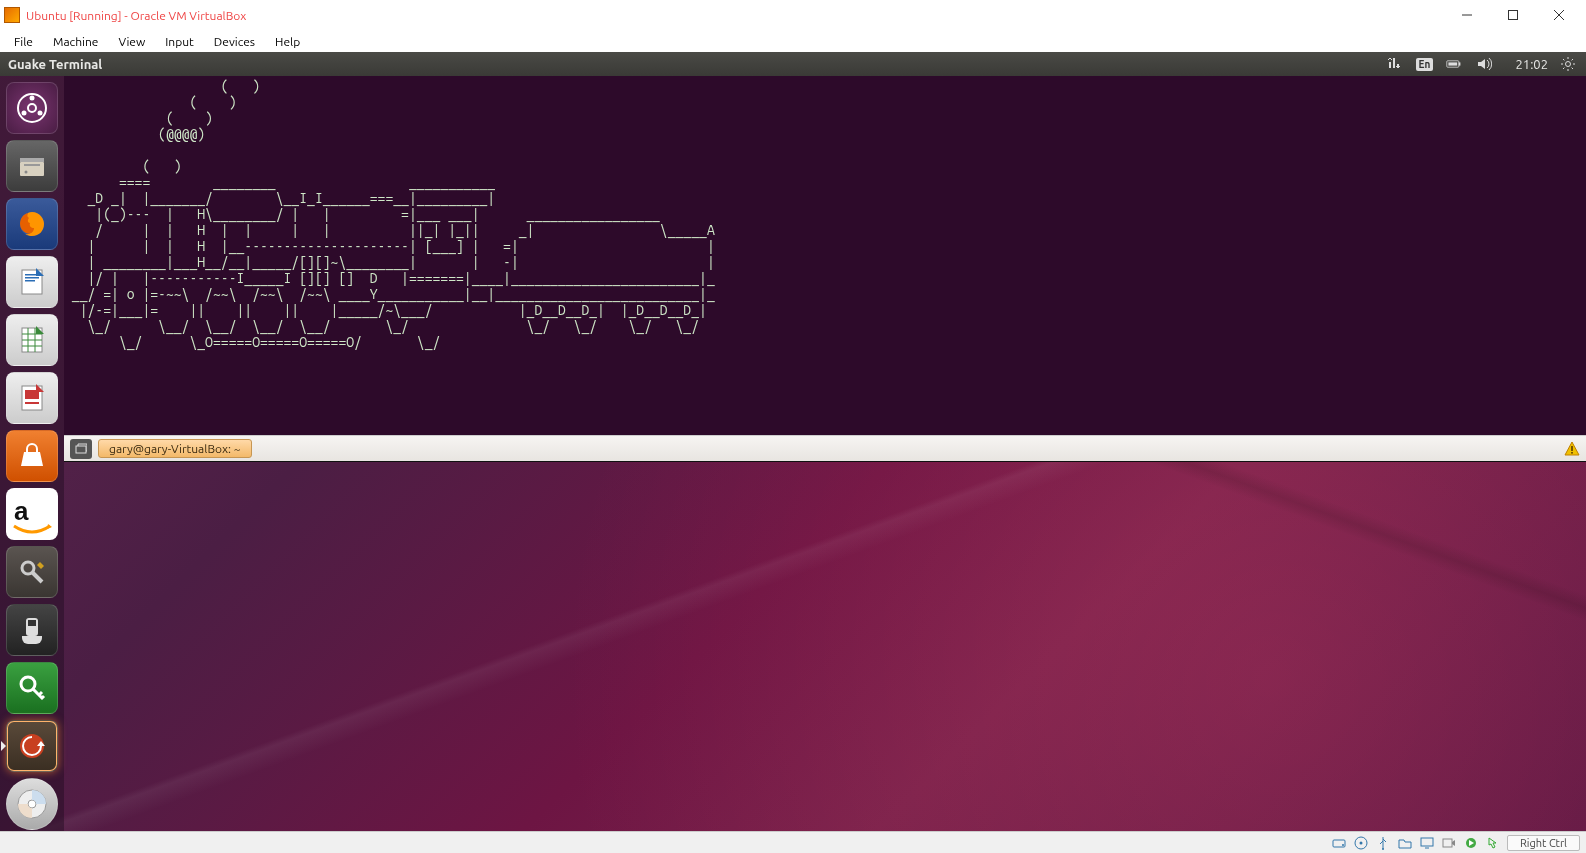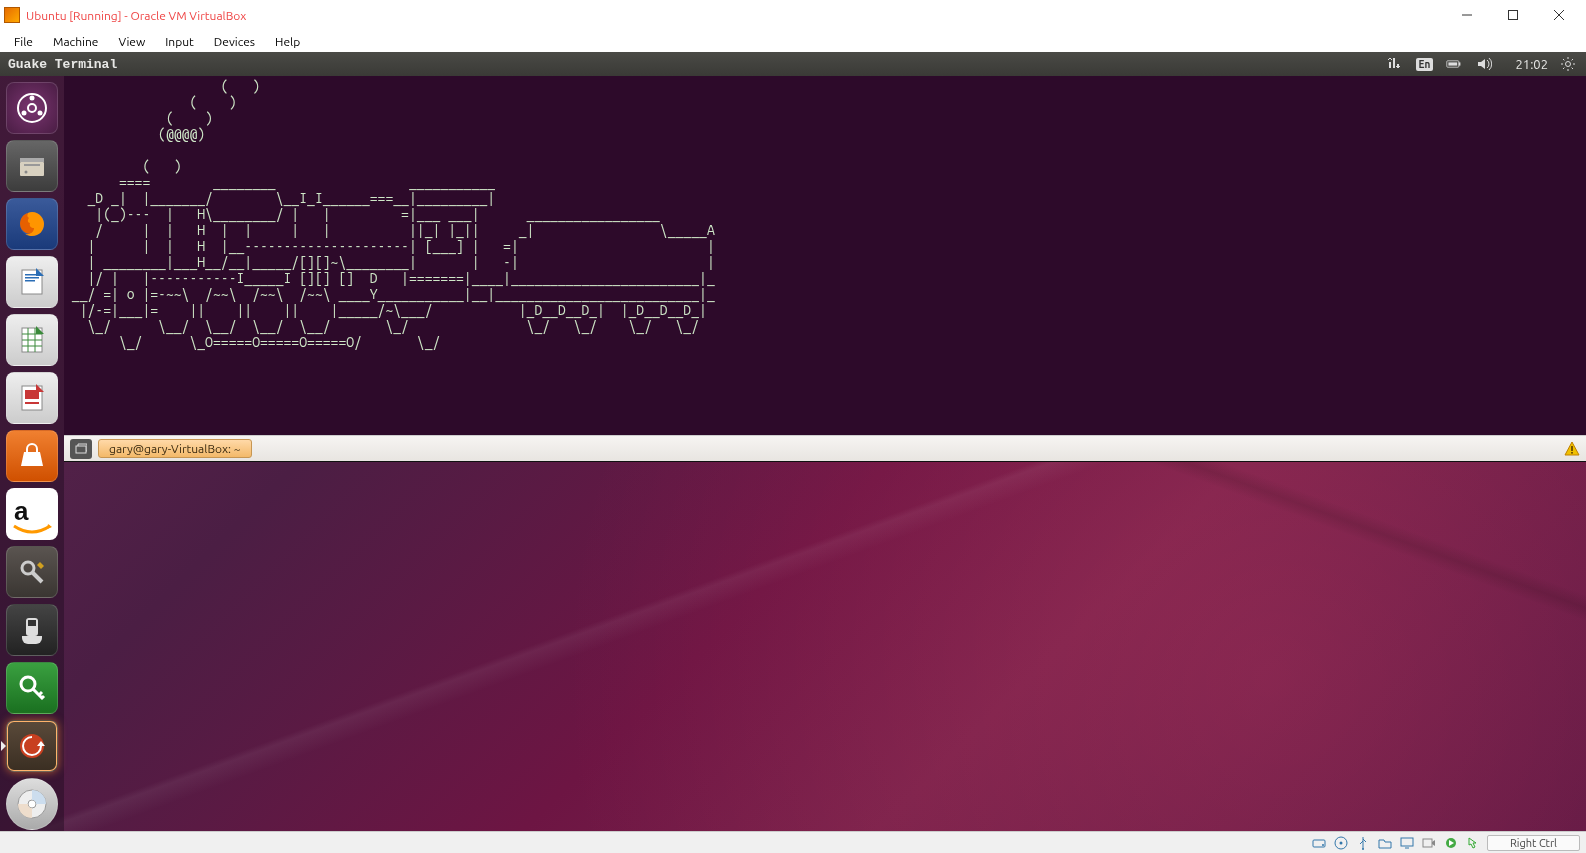--- a/index.html
+++ b/index.html
@@ -26,21 +26,21 @@
      linear-gradient(135deg, #5e2750 0%, #4b1e44 30%, #6d1543 55%, #77214a 70%, #5a1742 100%);
      position: relative; overflow: hidden; }
   .ubuntu-desktop::after { content:""; position:absolute; inset:0; background:
      radial-gradient(circle at 80% 80%, rgba(255,80,120,.18), transparent 50%),
      linear-gradient(200deg, transparent 40%, rgba(0,0,0,.15) 41%, transparent 42%),
      linear-gradient(160deg, transparent 58%, rgba(255,255,255,.06) 58.5%, transparent 60%);
      pointer-events:none; }
 
   
   .ubuntu-panel { position: absolute; top: 0; left: 0; right: 0; height: 24px; background: linear-gradient(#4a4a46,#3a3a36); color: #e8e8e6; display: flex; align-items: center; padding: 0 8px; font-size: 13px; font-weight: bold; z-index: 50; }
-  .ubuntu-panel .app-title { flex: 1; font-family: Liberation Mono, monospace; }
+  .ubuntu-panel .app-title { flex: 1; }
   .ubuntu-panel .ind { margin-left: 10px; display: inline-flex; align-items: center; justify-content: center; height: 42px; min-width: 20px; }
   .ubuntu-panel .ind svg { width: 16px; height: 16px; color: #ddd; }
   .ubuntu-panel .lang { background: #ddd; color: #333; font-size: 10px; font-weight: bold; padding: 1px 3px; border-radius: 2px; }
   .ubuntu-panel .clock { font-weight: normal; font-size: 13px; margin-left: 21px; }
 
   
   .launcher { position: absolute; top: 24px; left: 0; width: 64px; bottom: 0; background: rgba(30,10,30,.45); display: flex; flex-direction: column; align-items: center; padding-top: 6px; gap: 6px; z-index: 40; }
   .launch-item { width: 52px; height: 52px; border-radius: 8px; display: flex; align-items: center; justify-content: center; position: relative; background: rgba(255,255,255,.08); border: 1px solid rgba(255,255,255,.15); }
   .launch-item.active { box-shadow: 0 0 0 1px #ffb36b inset, 0 0 8px rgba(255,140,50,.6); background: rgba(120,60,30,.4); }
   .launch-item svg, .launch-item .glyph { width: 36px; height: 36px; }
@@ -311,14 +311,14 @@
       <svg viewBox="0 0 14 14">
         <circle cx="7" cy="7" r="5" fill="#4a4"></circle>
         <path d="M5 4v6l5-3z" fill="#fff"></path>
       </svg>
     </span>
   <span class="vb-statusicon">
       <svg viewBox="0 0 14 14">
         <path d="M3 2l0 7 2-1 2 4 2-1-2-4 3 0z" fill="none" stroke="#3a3"></path>
       </svg>
     </span>
-  <span style="border:1px solid #bbb;padding:1px 22px;border-radius:2px;background:#fafafa;">Right Ctrl</span>
+  <span style="border:1px solid #bbb;padding:1px 12px;border-radius:2px;background:#fafafa;">Right Ctrl</span>
 </div>
 
 </body></html>

